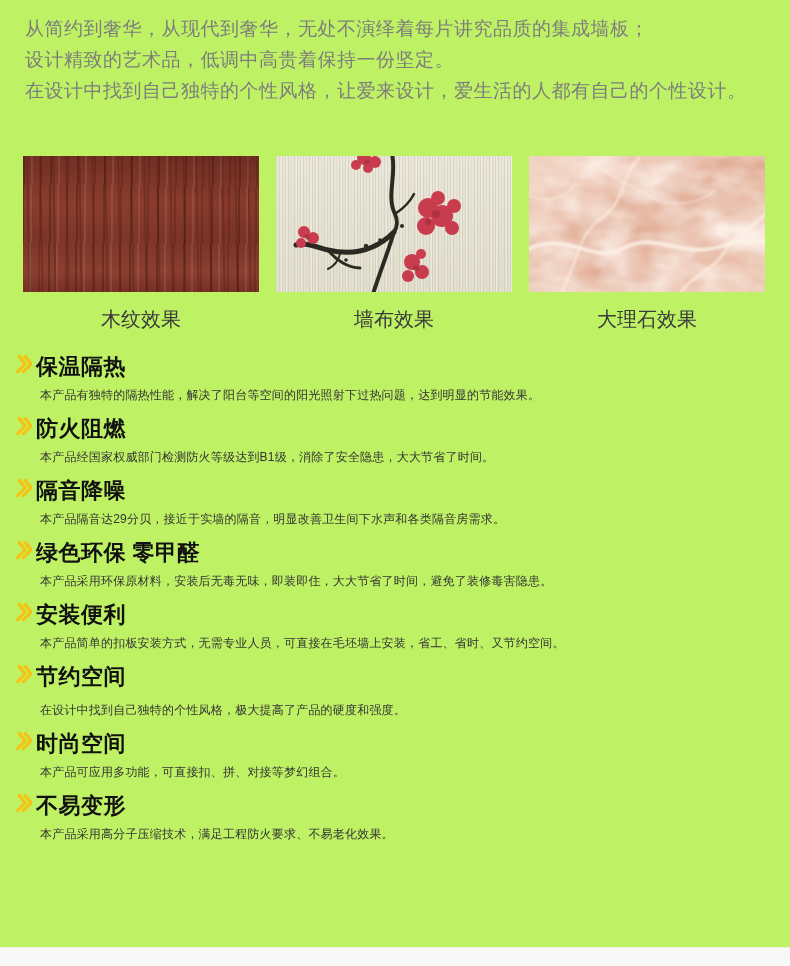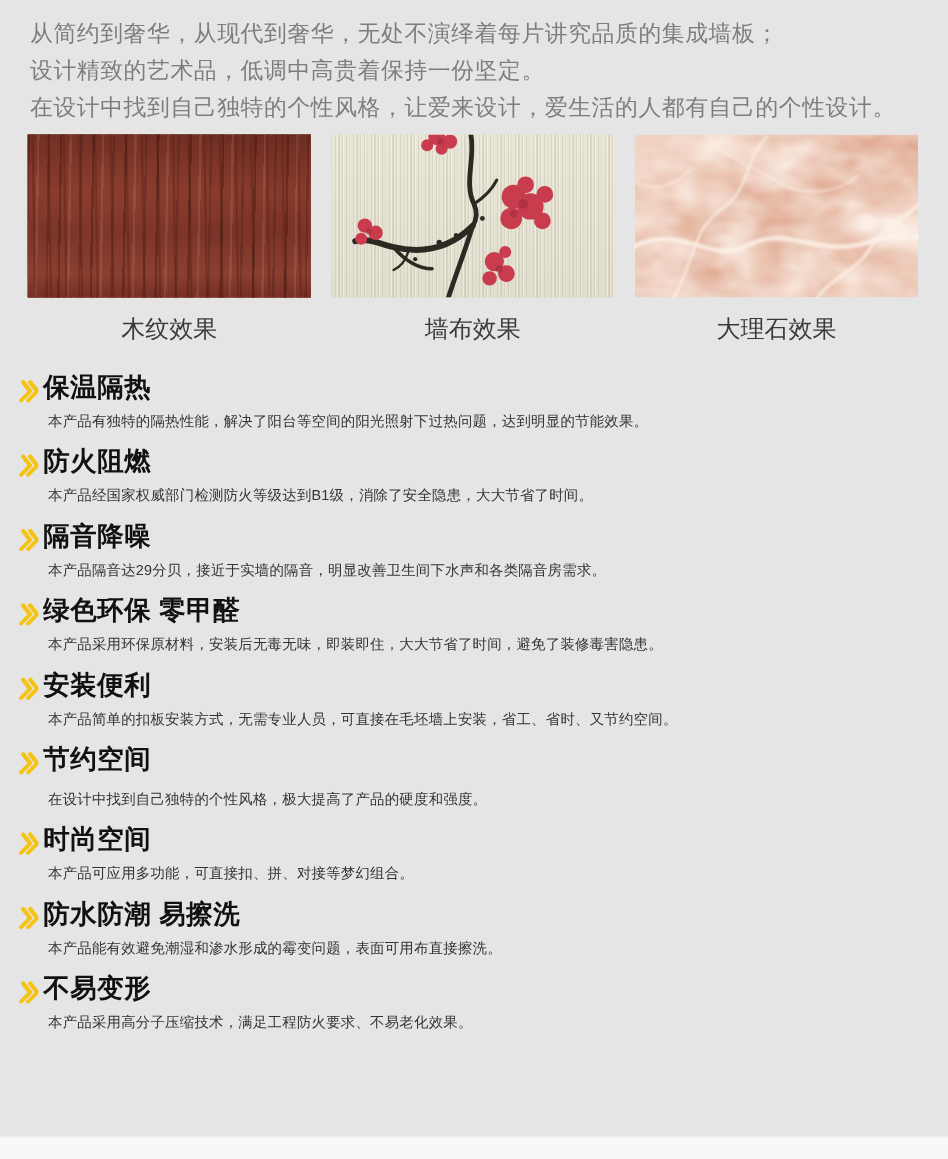--- a/index.html
+++ b/index.html
@@ -1,39 +1,39 @@
 <!DOCTYPE html>
 <html><head>
 <meta charset="utf-8">
 <style>
   html,body{margin:0;padding:0;}
   body{background:#ffffff;}
   .page{
     position:relative;
     width:790px;height:966px;
-    background:#e5e5e5;
+    background:#bef264;
     overflow:hidden;
     font-family:"Liberation Sans","DejaVu Sans",sans-serif;
   }
   
   .intro{padding:13px 10px 0 25px;}
   .intro p{
     margin:0;
     font-size:19px;
     line-height:31px;
     color:#7d7d7d;
     letter-spacing:0.5px;
   }
   
   .samples{
     display:flex;
     gap:17px;
     margin:6px 23px 0 23px;
   }
-  .sample{width:236px;}
+  .sample{width:236px;margin-top:44px;}
   .sample-img{
     position:relative;
     width:236px;height:136px;
     overflow:hidden;
   }
   .sample-label{
     margin-top:15px;
     text-align:center;
     font-size:20px;
     line-height:24px;
@@ -61,21 +61,21 @@
       linear-gradient(180deg,#eae6d8, #e3dfcf);
   }
   .tex-fabric svg{position:absolute;left:0;top:0;}
   
   .tex-marble svg{display:block;}
   
   .features{margin:22px 10px 0 16px;}
   .feature{margin-bottom:10px;}
   .feature-head{
     display:flex;
-    align-items:flex-end;
+    align-items:flex-start;
   }
   .chev{
     width:20px;height:22px;
     display:inline-flex;align-items:center;
     flex:0 0 20px;
   }
   .feature-title{
     font-size:22px;
     line-height:28px;
     font-weight:bold;
@@ -306,34 +306,20 @@
                 <path d="M4,2 L12,11 L4,20"></path>
                 <path d="M11,2 L19,11 L11,20"></path>
               </g>
             </svg>
         </span>
         <span class="feature-title">时尚空间</span>
       </div>
       <div class="feature-desc">本产品可应用多功能，可直接扣、拼、对接等梦幻组合。</div>
     </div>
 
-    <div class="feature">
-      <div class="feature-head">
-        <span class="chev">
-          <svg width="16" height="22" viewBox="0 0 19 22">
-              <g transform="skewX(-6)" fill="none" stroke="#f5c313" stroke-width="4" stroke-linecap="round" stroke-linejoin="round">
-                <path d="M4,2 L12,11 L4,20"></path>
-                <path d="M11,2 L19,11 L11,20"></path>
-              </g>
-            </svg>
-        </span>
-        <span class="feature-title">防水防潮 易擦洗</span>
-      </div>
-      <div class="feature-desc">本产品能有效避免潮湿和渗水形成的霉变问题，表面可用布直接擦洗。</div>
-    </div>
 
     <div class="feature">
       <div class="feature-head">
         <span class="chev">
           <svg width="16" height="22" viewBox="0 0 19 22">
               <g transform="skewX(-6)" fill="none" stroke="#f5c313" stroke-width="4" stroke-linecap="round" stroke-linejoin="round">
                 <path d="M4,2 L12,11 L4,20"></path>
                 <path d="M11,2 L19,11 L11,20"></path>
               </g>
             </svg>

